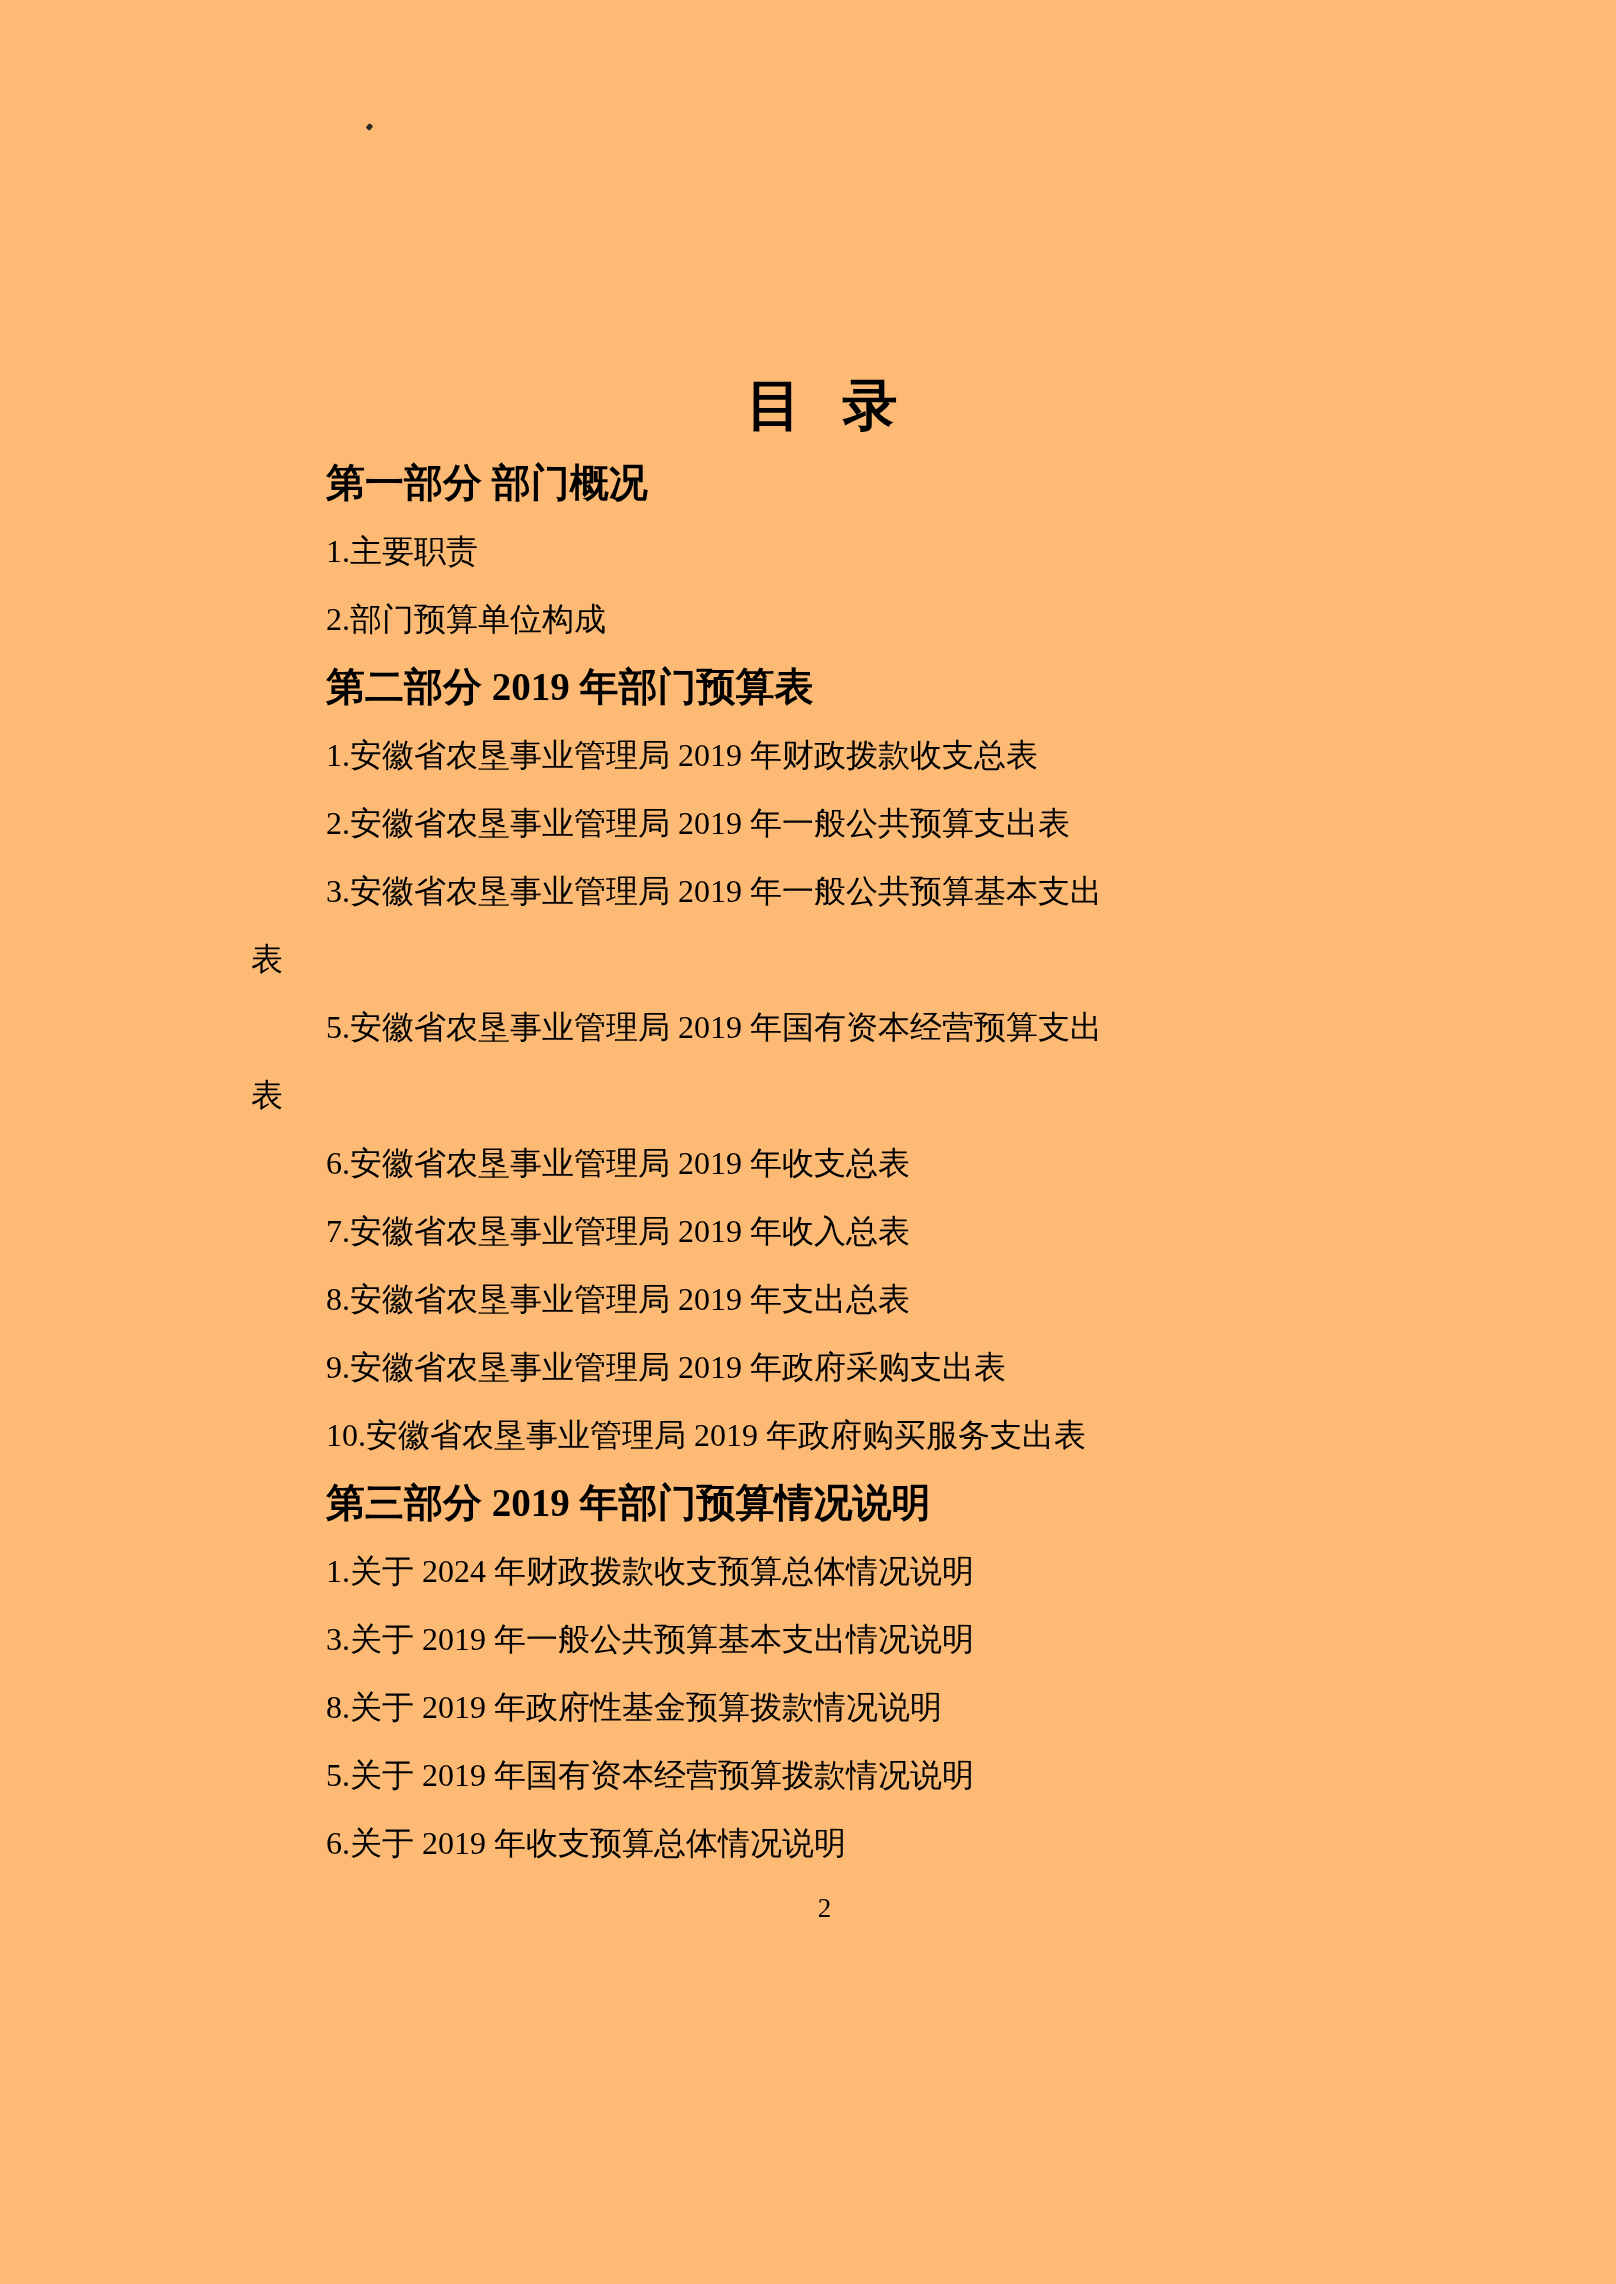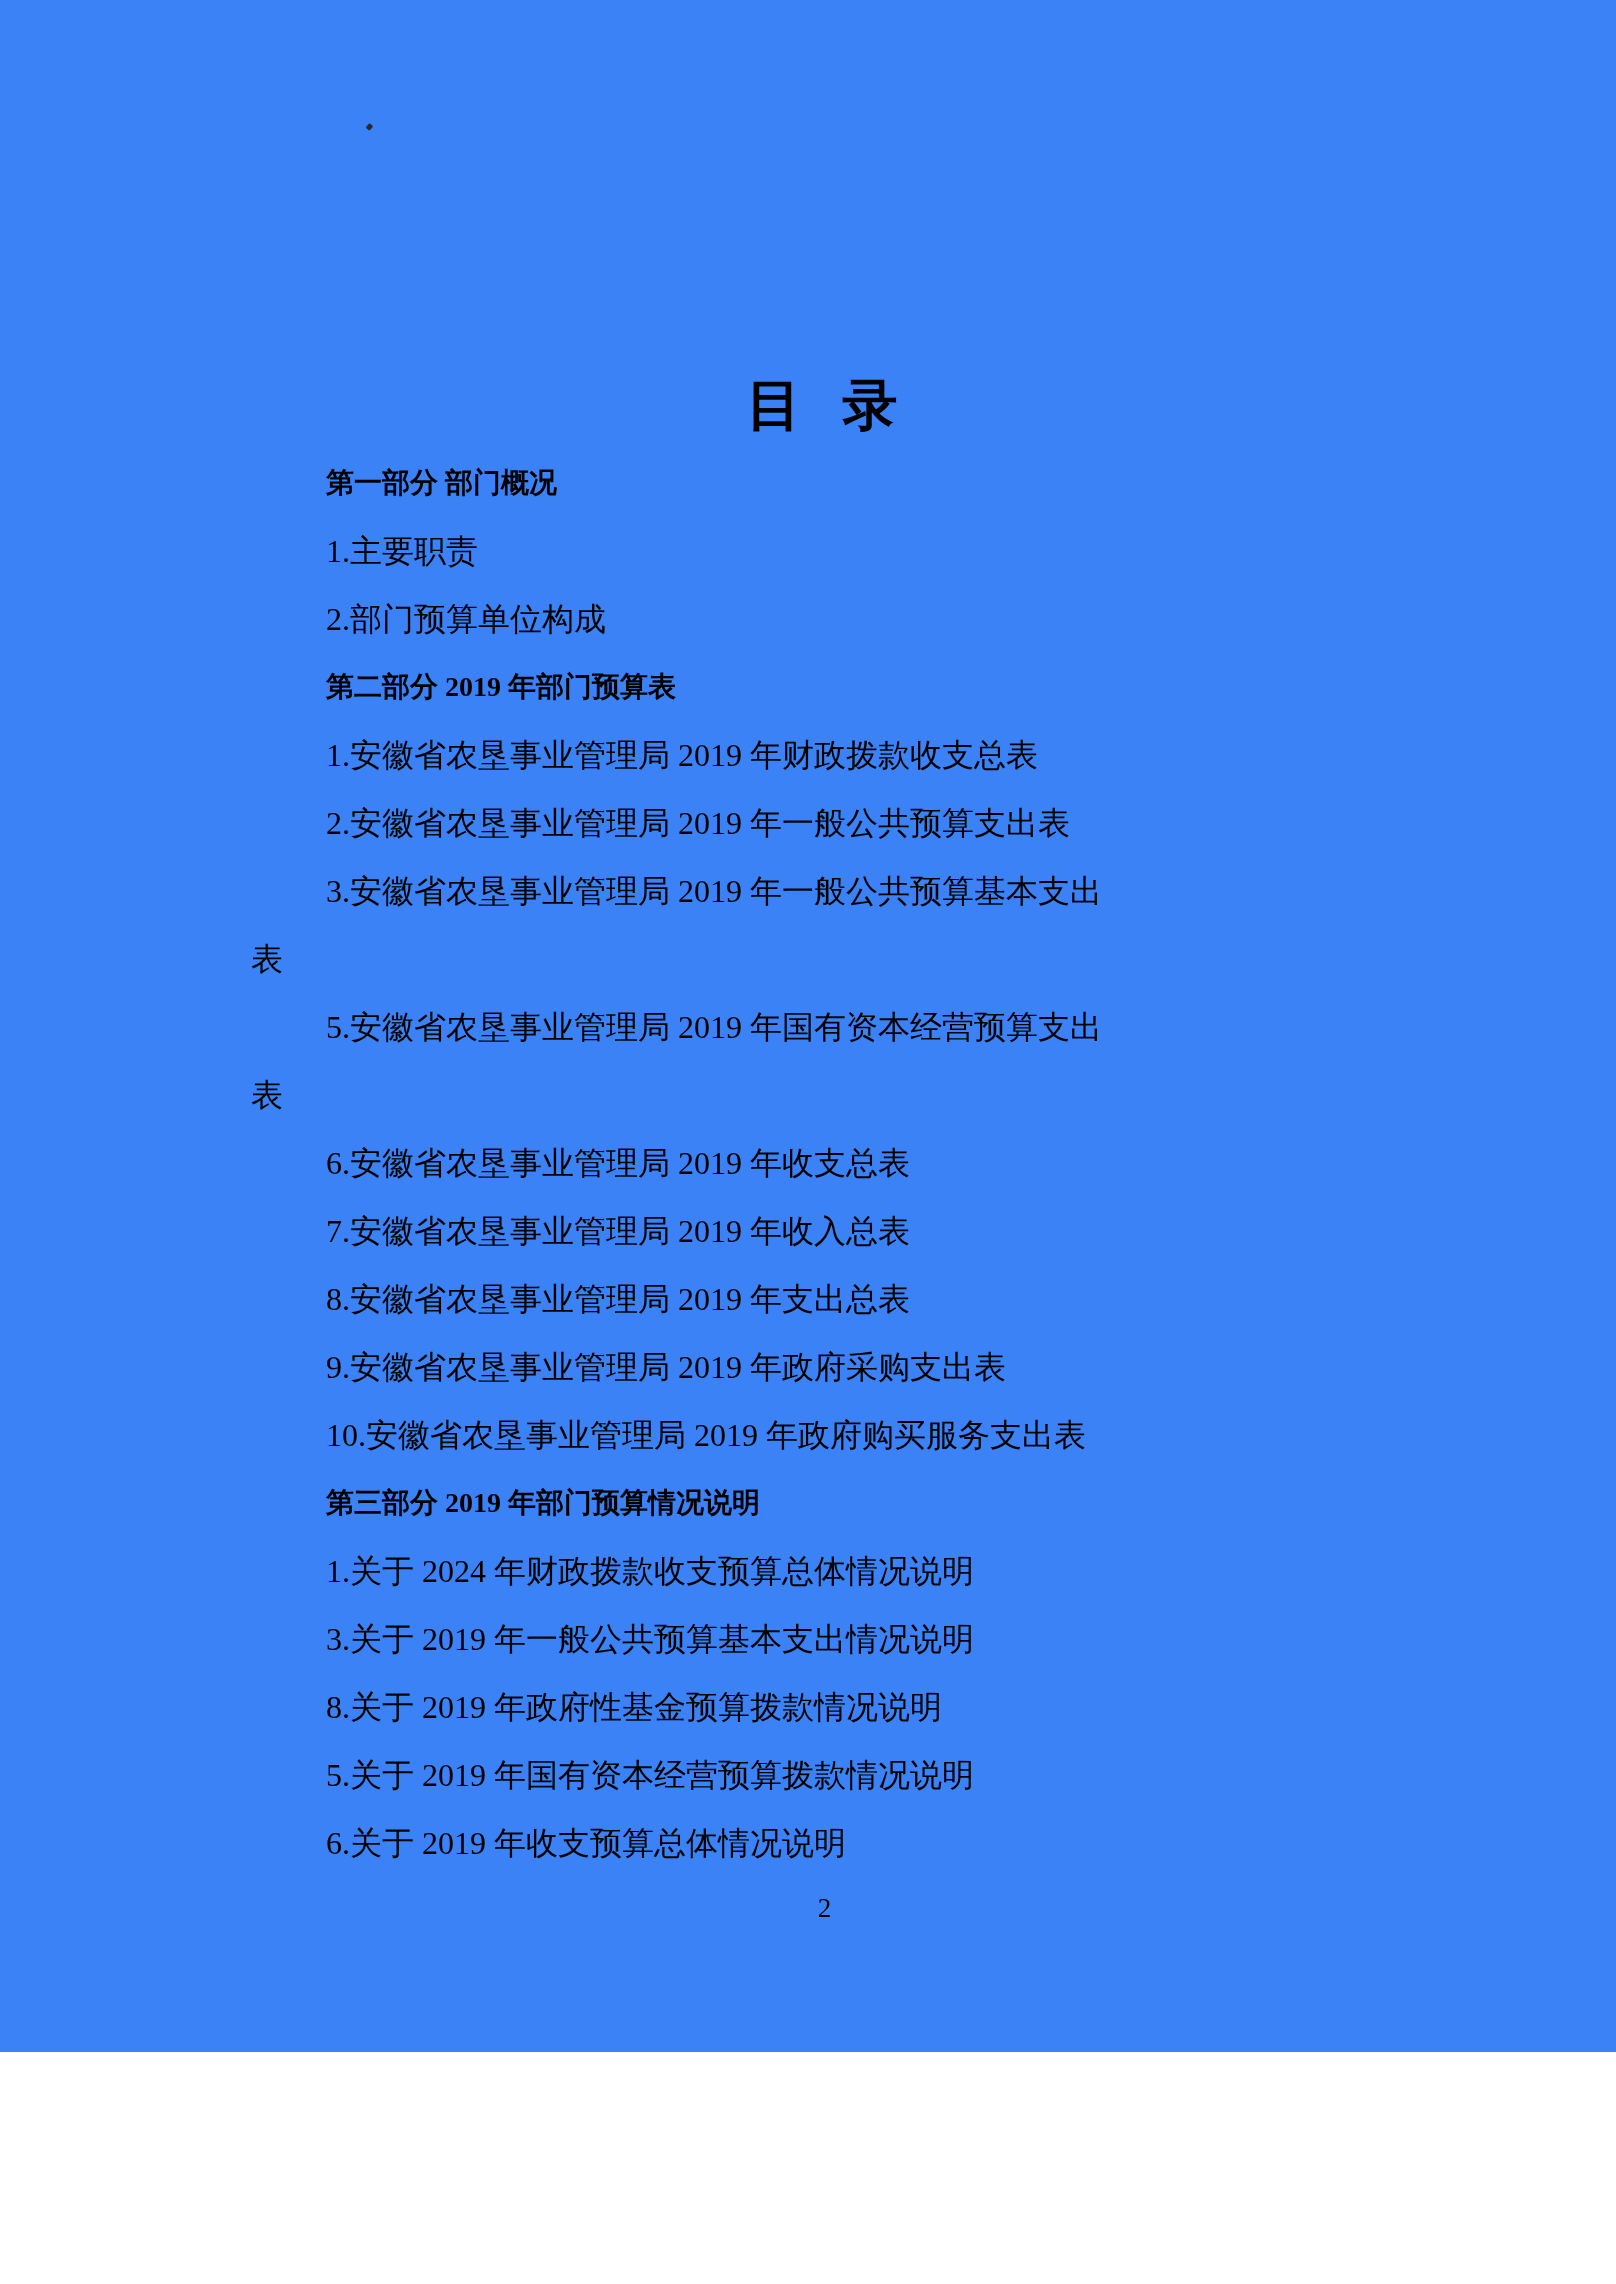--- a/index.html
+++ b/index.html
@@ -12,22 +12,22 @@
     width: 1616px;
     height: 2284px;
     overflow: hidden;
     color: #000000;
     font-family: "Liberation Serif", "DejaVu Serif", serif;
   }
   .sheet {
     position: absolute;
     left: 0; top: 0;
     width: 1616px;
-    height: 2052px;
-    background: #3b82f6;
+    height: 2284px;
+    background: #fdba74;
   }
   
   .speck {
     position: absolute;
     left: 367px;
     top: 124px;
     width: 5.2px;
     height: 5.9px;
     background: #2a2a2a;
     border-radius: 1.3px;
@@ -55,21 +55,21 @@
   }
   .line {
     font-size: 32px;
     line-height: 68px;
     height: 68px;
     padding-left: 75px;   
     white-space: nowrap;
   }
   .line.heading {
     font-weight: bold;
-    font-size: 28px;
+    font-size: 39px;
   }
   .line.cont {
     padding-left: 0;        
   }
   .page-number {
     margin-top: 15px;
     height: 33px;
     line-height: 33px;
     font-size: 27px;
     text-align: center;

